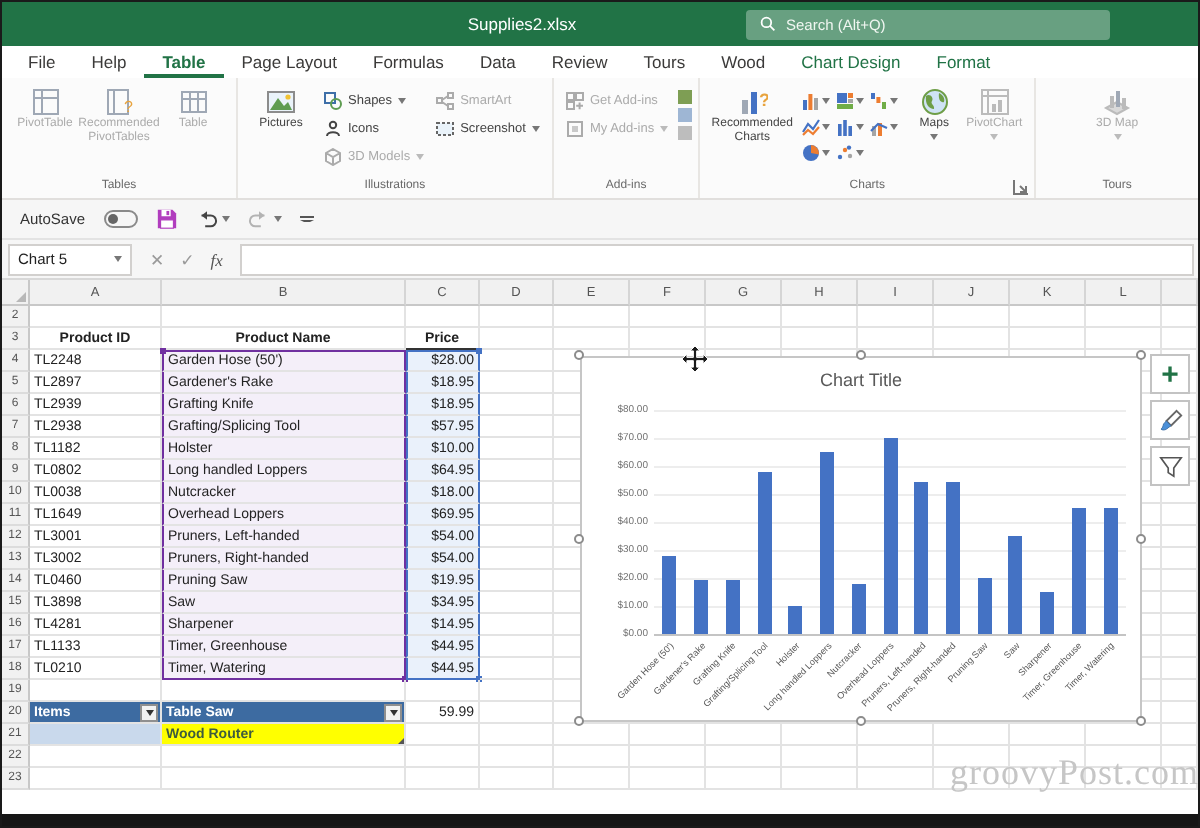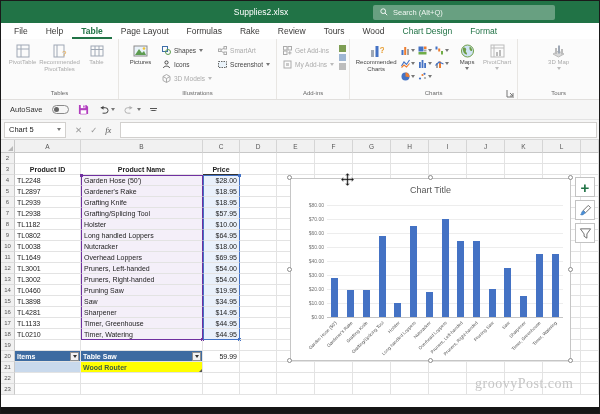--- a/index.html
+++ b/index.html
@@ -84,21 +84,21 @@
   .ctitle { position:absolute; top:6px; left:0; right:0; text-align:center; font-size:9px; color:#595959; }
   .gl { position:absolute; left:36px; width:236px; height:1px; background:#EDEDED; }
   .gl.axis { background:#C4C4C4; }
   .ylab { position:absolute; left:2px; width:31px; text-align:right; font-size:5px; color:#737373; line-height:1; }
   .bar { position:absolute; width:7px; background:var(--bar-color,#4472C4); }
   .xlab { position:absolute; width:54px; font-size:4.6px; color:#595959; text-align:right; transform:rotate(-45deg); transform-origin:100% 0; line-height:1; }
   .cbtns { position:absolute; left:574px; top:37px; z-index:7; display:flex; flex-direction:column; gap:3px; }
   .cbtn { width:20px; height:20px; background:#fff; border:1px solid #C3C3C3; display:flex; align-items:center; justify-content:center; }
   .plus { color:var(--excel-green,#217346); font-size:15px; font-weight:bold; line-height:1; }
 
-  .watermark { position:absolute; left:474px; top:236px; font-family:"Liberation Serif", serif; font-size:14px; color:#C6C6C6; z-index:4; letter-spacing:.5px; }
+  .watermark { position:absolute; left:474px; top:236px; font-family:"Liberation Serif", serif; font-size:18px; color:#C6C6C6; z-index:4; letter-spacing:.5px; }
   .cursor { position:absolute; left:340px; top:33px; z-index:9; }
   .bottomstrip { height:6px; background:#161616; }
 </style>
 </head>
 <body>
 
 <div class="app">
 
   <div class="titlebar">
     <div class="doc-title">Supplies2.xlsx</div>
@@ -110,21 +110,21 @@
       <span>Search (Alt+Q)</span>
     </div>
   </div>
 
   <div class="tabbar" id="tabbar">
       <div class="tab">File</div>
       <div class="tab">Help</div>
       <div class="tab sel">Table</div>
       <div class="tab">Page Layout</div>
       <div class="tab">Formulas</div>
-      <div class="tab">Rake</div>
+      <div class="tab">Data</div>
       <div class="tab">Review</div>
       <div class="tab">Tours</div>
       <div class="tab">Wood</div>
       <div class="tab ctx">Chart Design</div>
       <div class="tab ctx">Format</div>
     </div>
 
   <div class="ribbon">
     <div class="rgroup">
       <div class="rbody">

